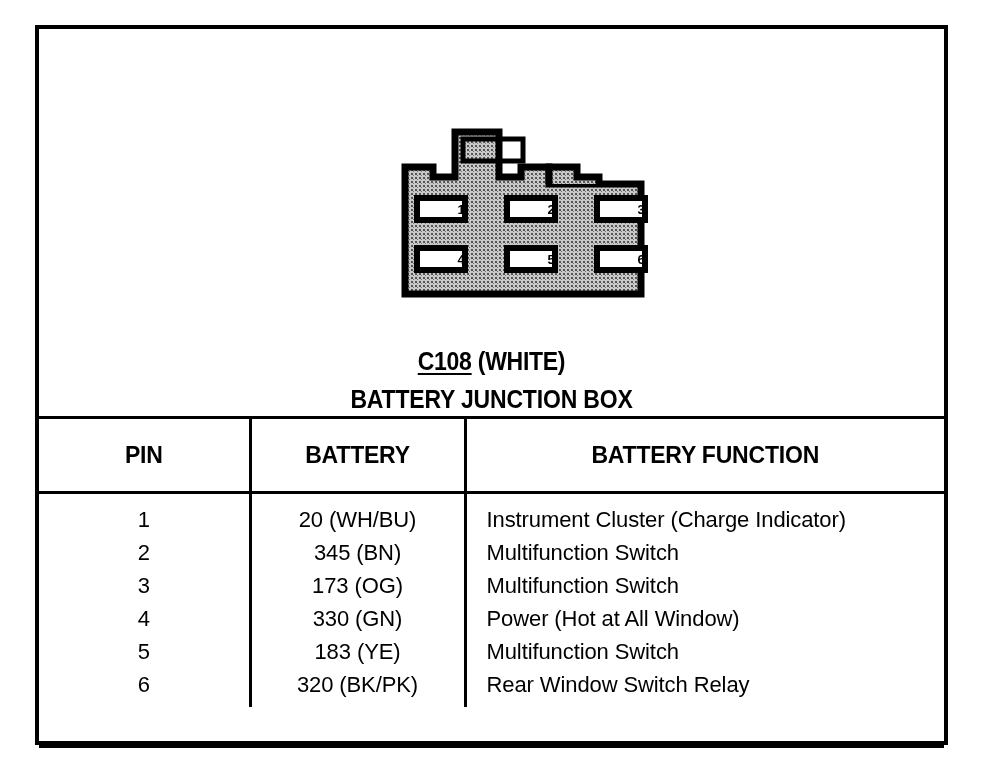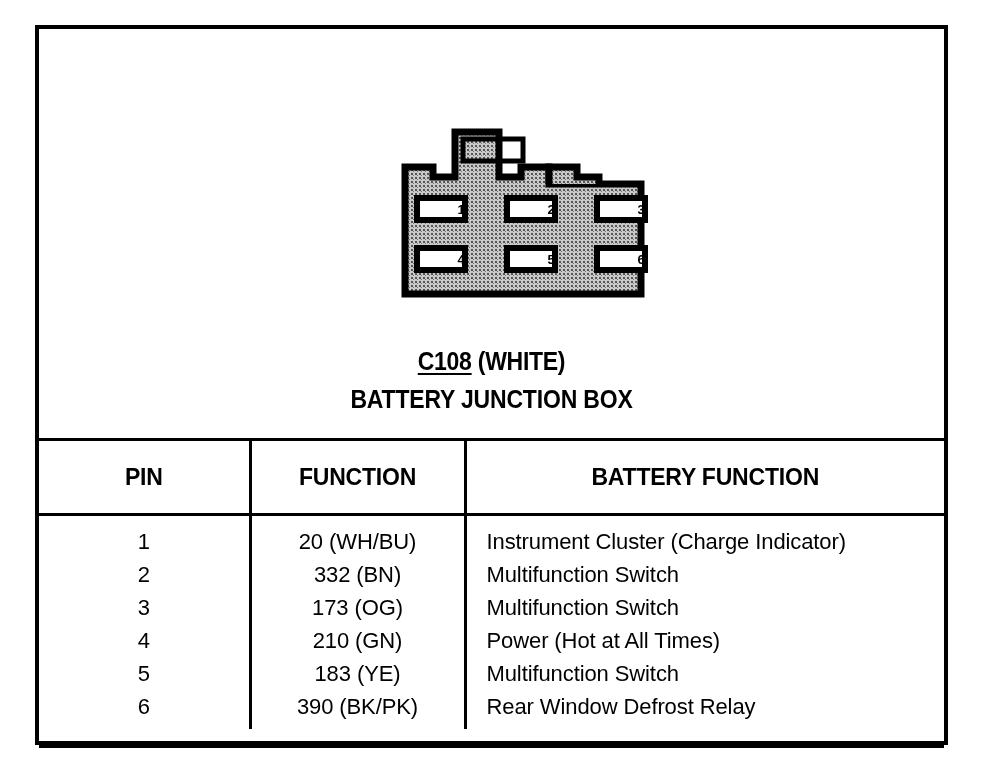--- a/index.html
+++ b/index.html
@@ -83,21 +83,21 @@
     font-size: 25px;
     font-weight: bold;
     letter-spacing: -0.2px;
     transform: scaleX(0.92);
   }
 
   
   #pin-table {
     position: absolute;
     left: 0;
-    top: 409px;
+    top: 387px;
     width: 905px;
     border-collapse: collapse;
     table-layout: fixed;
   }
   #pin-table col.col-pin      { width: 211px; }
   #pin-table col.col-circuit  { width: 215px; }
   #pin-table col.col-function { width: 479px; }
 
   #pin-table thead th {
     border-top: 3px solid #000000;
@@ -209,53 +209,53 @@
 
   <table id="pin-table">
     <colgroup>
       <col class="col-pin">
       <col class="col-circuit">
       <col class="col-function">
     </colgroup>
     <thead>
       <tr>
         <th class="c-pin">PIN</th>
-        <th class="c-circuit">FUNCTION</th>
+        <th class="c-circuit">BATTERY</th>
         <th class="c-function">BATTERY FUNCTION</th>
       </tr>
     </thead>
     <tbody>
       <tr>
         <td class="c-pin">1</td>
         <td class="c-circuit">20 (WH/BU)</td>
         <td class="c-function">Instrument Cluster (Charge Indicator)</td>
       </tr>
       <tr>
         <td class="c-pin">2</td>
-        <td class="c-circuit">332 (BN)</td>
+        <td class="c-circuit">345 (BN)</td>
         <td class="c-function">Multifunction Switch</td>
       </tr>
       <tr>
         <td class="c-pin">3</td>
         <td class="c-circuit">173 (OG)</td>
         <td class="c-function">Multifunction Switch</td>
       </tr>
       <tr>
         <td class="c-pin">4</td>
-        <td class="c-circuit">210 (GN)</td>
-        <td class="c-function">Power (Hot at All Times)</td>
+        <td class="c-circuit">330 (GN)</td>
+        <td class="c-function">Power (Hot at All Window)</td>
       </tr>
       <tr>
         <td class="c-pin">5</td>
         <td class="c-circuit">183 (YE)</td>
         <td class="c-function">Multifunction Switch</td>
       </tr>
       <tr>
         <td class="c-pin">6</td>
-        <td class="c-circuit">390 (BK/PK)</td>
-        <td class="c-function">Rear Window Defrost Relay</td>
+        <td class="c-circuit">320 (BK/PK)</td>
+        <td class="c-function">Rear Window Switch Relay</td>
       </tr>
     </tbody>
   </table>
 
   <div id="table-bottom-rule"></div>
 
 </div>
 
 </body></html>

